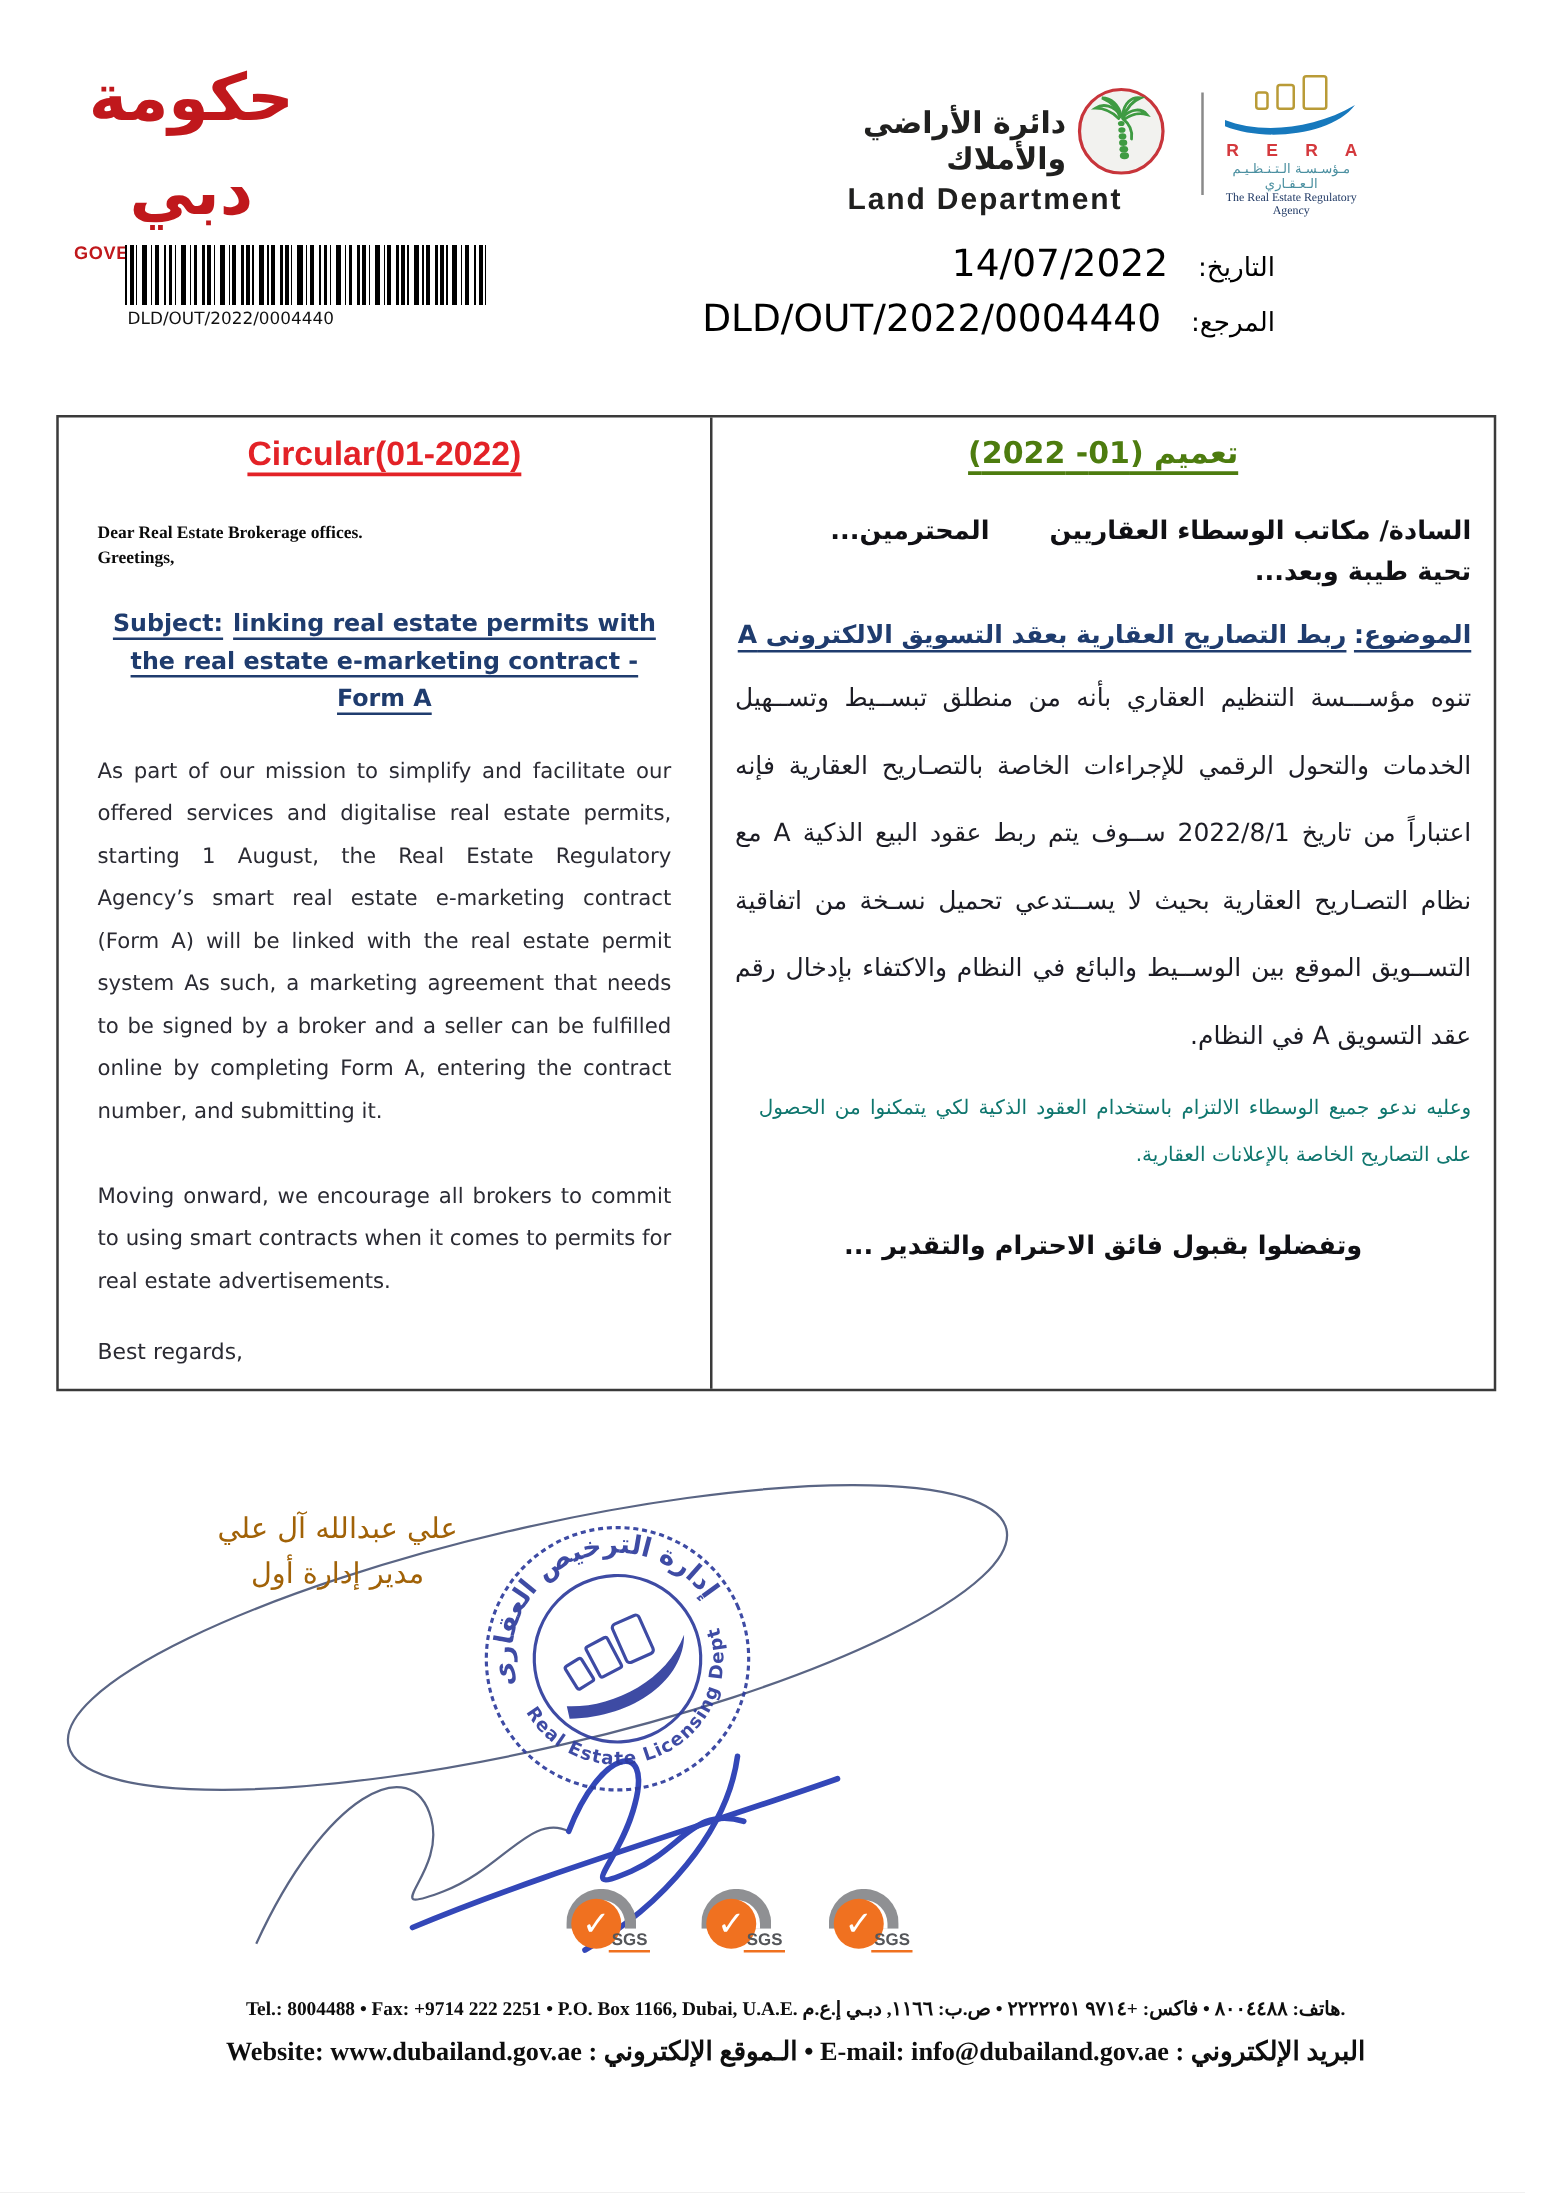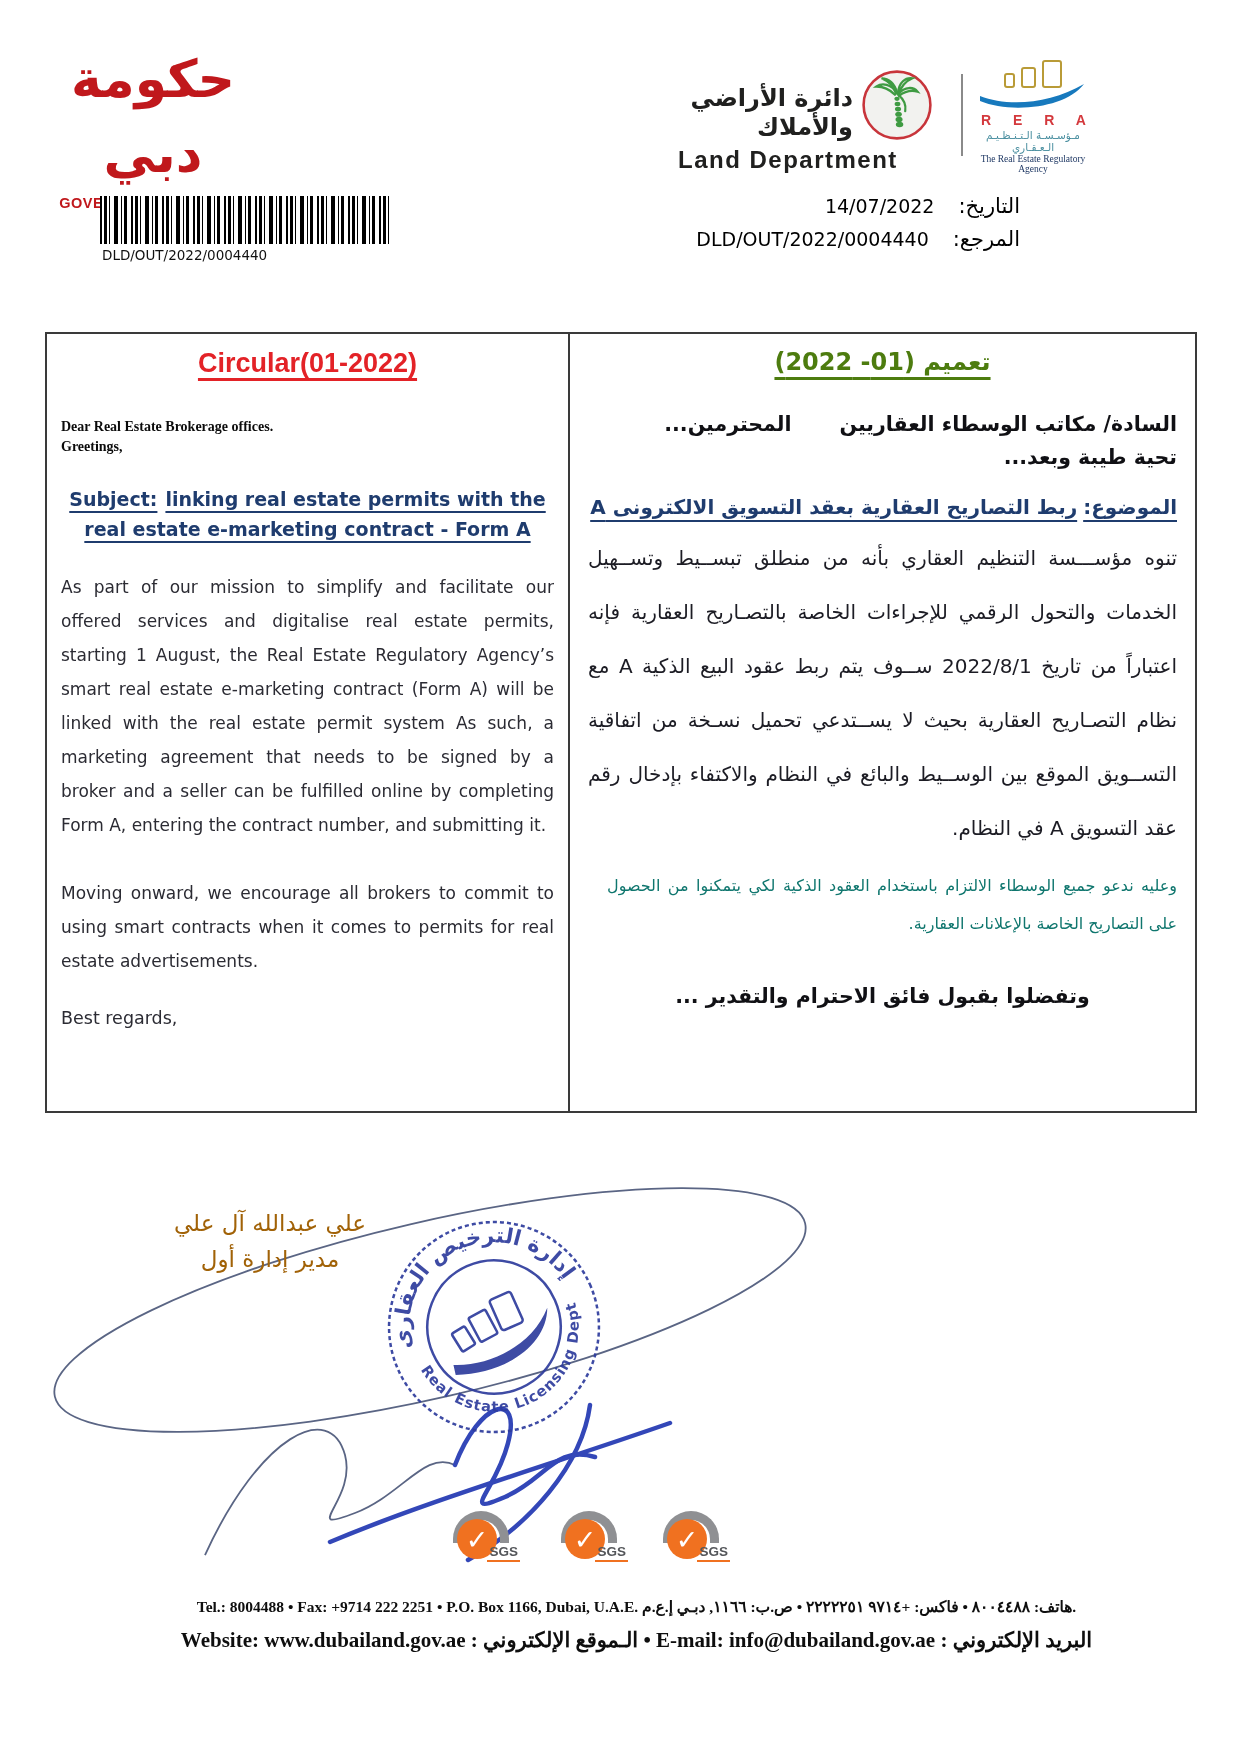--- a/index.html
+++ b/index.html
@@ -37,27 +37,27 @@
   .barcode { position:absolute; left:100px; top:196px; width:290px; height:48px;
      background:
        repeating-linear-gradient(90deg,#000 0 2px,#fff 2px 4px,#000 4px 7px,#fff 7px 9px,
          #000 9px 10px,#fff 10px 14px,#000 14px 18px,#fff 18px 21px,#000 21px 22px,
          #fff 22px 24px,#000 24px 27px,#fff 27px 31px); }
   .barcode-label { position:absolute; left:102px; top:247px; font-size:13.5px; color:#111; }
 
   .ref-block { position:absolute; left:620px; top:194px; width:400px; direction:rtl; }
   .ref-row { display:flex; align-items:baseline; margin-bottom:9px; }
   .ref-row .lbl { font-size:21px; color:#000; margin-left:24px; white-space:nowrap; }
-  .ref-row .val { font-size:19px; color:#000; direction:ltr; unicode-bidi:isolate; white-space:nowrap; }
+  .ref-row .val { font-size:30px; color:#000; direction:ltr; unicode-bidi:isolate; white-space:nowrap; }
 
   
   .circular-box { position:absolute; left:45px; top:332px; width:1152px; height:781px;
         border:2px solid #3a3a3a; display:flex; }
   .col-en { width:523px; border-left:none; border-right:2px solid #3a3a3a;
-        padding:8px 14px; overflow:hidden; }
+        padding:8px 31px; overflow:hidden; }
   .col-ar { flex:1; direction:rtl; padding:8px 18px; overflow:hidden; }
 
   .title-en { text-align:center; margin-top:6px; }
   .title-en span { font-family:"Liberation Sans",sans-serif; font-size:27px; font-weight:bold;
         color:#e32227; text-decoration:underline; text-decoration-thickness:3px; text-underline-offset:6px; }
   .salutation-en { margin-top:38px; font-family:"Liberation Serif",serif; font-weight:bold;
         font-size:14px; color:#0b0b0b; line-height:1.45; }
   .subject-en { margin-top:26px; text-align:center; font-size:19px; font-weight:bold;
         color:#1f3c6e; line-height:1.58; }
   .subject-en span { text-decoration:underline; text-decoration-thickness:2px; text-underline-offset:5px; }

